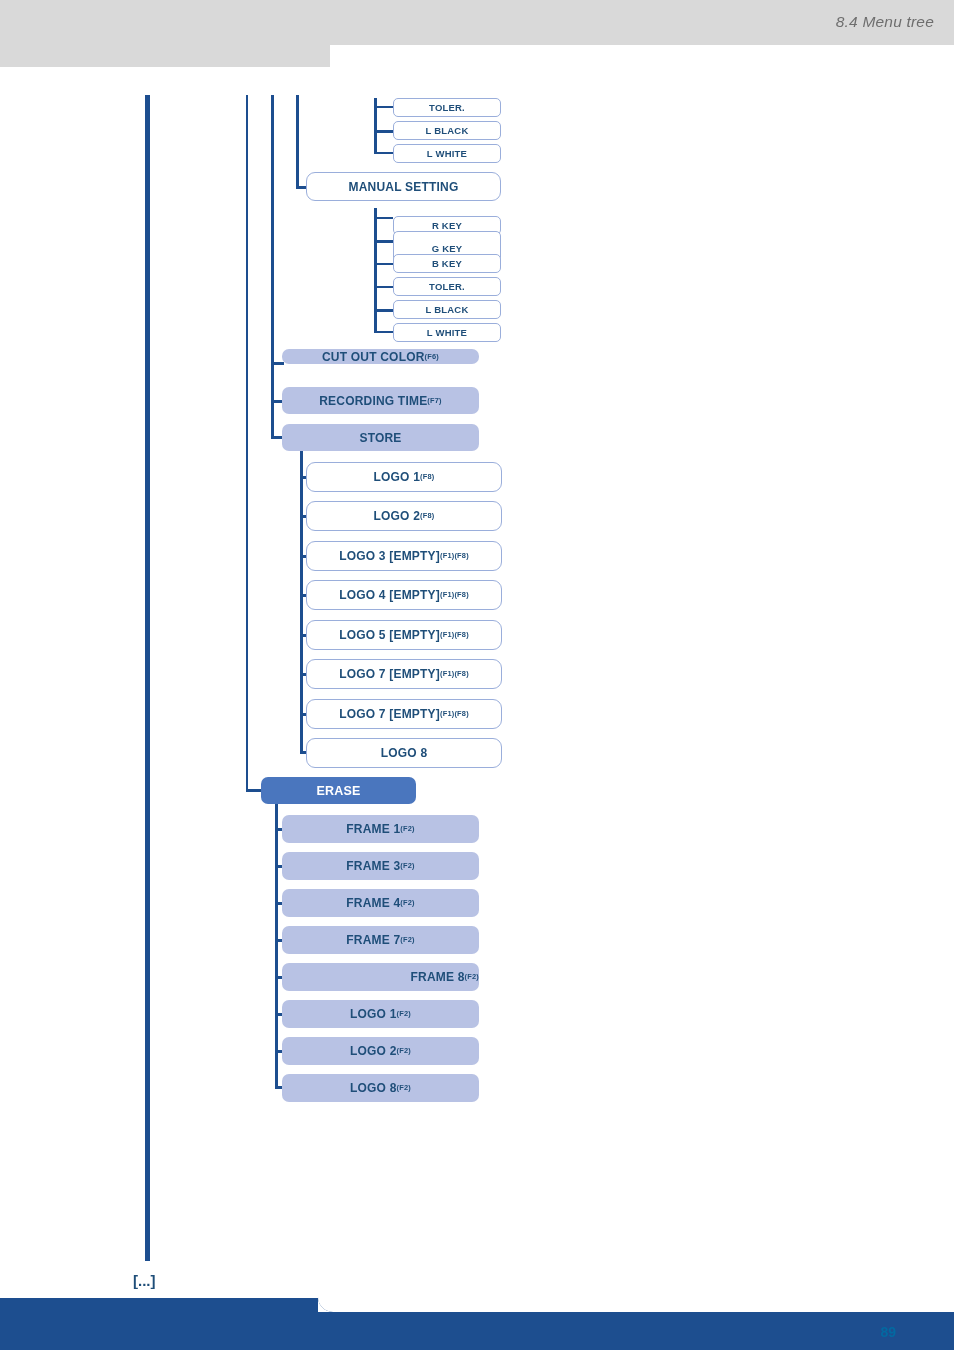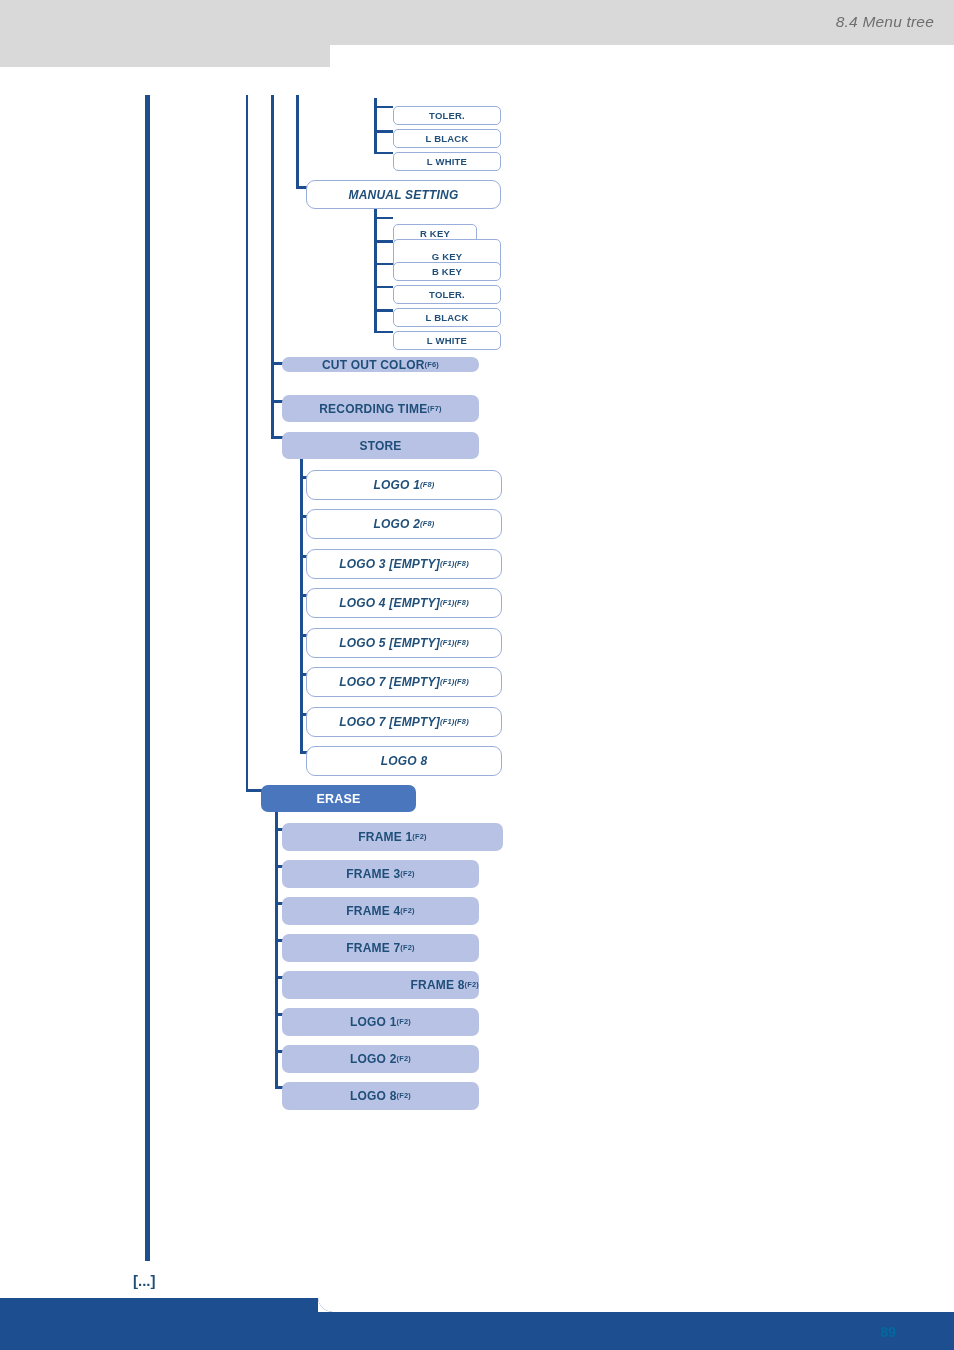--- a/index.html
+++ b/index.html
@@ -48,32 +48,30 @@
   #diagram{position:absolute;left:0;top:0;width:954px;height:1350px;}
 
   .vline,.hline{position:absolute;background:#1d4e8f;}
 
   
   .node{
     position:absolute;box-sizing:border-box;display:flex;
     align-items:center;justify-content:center;
     color:#1f4e79;font-weight:bold;white-space:nowrap;
     letter-spacing:.2px;
-    margin-top:8px;
   }
   .node .sup{font-size:.62em;vertical-align:super;font-weight:bold;line-height:0;}
 
   .n-leaf{            
     background:#ffffff;border:1px solid #9aaedb;border-radius:5px;
     font-size:9.5px;
   }
   .n-white{           
     background:#ffffff;border:1px solid #9aaedb;border-radius:9px;
     font-size:12px;
-    font-style:italic;
   }
   .n-fill{            
     background:#b8c2e4;border:none;border-radius:7px;font-size:12px;
   }
   .n-accent{          
     background:#4a76be;border:none;border-radius:7px;font-size:12.5px;color:#ffffff;
   }
   .ellipsis{
     position:absolute;color:#1f4e79;font-weight:bold;font-size:15px;
   }
@@ -130,21 +128,21 @@
     </div>
     <div class="node n-leaf" style="left: 393px; top: 121px; width: 108px; height: 19px;">
       <span>L BLACK</span>
     </div>
     <div class="node n-leaf" style="left: 393px; top: 144px; width: 108px; height: 19px;">
       <span>L WHITE</span>
     </div>
     <div class="node n-white" style="left: 306px; top: 172px; width: 195px; height: 29px;">
       <span>MANUAL SETTING</span>
     </div>
-    <div class="node n-leaf" style="left: 393px; top: 216px; width: 84px; height: 19px;">
+    <div class="node n-leaf" style="left: 393px; top: 216px; width: 108px; height: 19px;">
       <span>R KEY</span>
     </div>
     <div class="node n-leaf" style="left: 393px; top: 231px; width: 108px; height: 35px;">
       <span>G KEY</span>
     </div>
     <div class="node n-leaf" style="left: 393px; top: 254px; width: 108px; height: 19px;">
       <span>B KEY</span>
     </div>
     <div class="node n-leaf" style="left: 393px; top: 277px; width: 108px; height: 19px;">
       <span>TOLER.</span>
@@ -193,21 +191,21 @@
     <div class="node n-white" style="left: 306px; top: 699px; width: 196px; height: 30px;">
       <span>LOGO 7 [EMPTY]</span>
       <span class="sup">(F1)(F8)</span>
     </div>
     <div class="node n-white" style="left: 306px; top: 738px; width: 196px; height: 30px;">
       <span>LOGO 8</span>
     </div>
     <div class="node n-accent" style="left: 261px; top: 777px; width: 155px; height: 27px;">
       <span>ERASE</span>
     </div>
-    <div class="node n-fill" style="left: 282px; top: 815px; width: 221px; height: 28px;">
+    <div class="node n-fill" style="left: 282px; top: 815px; width: 197px; height: 28px;">
       <span>FRAME 1</span>
       <span class="sup">(F2)</span>
     </div>
     <div class="node n-fill" style="left: 282px; top: 852px; width: 197px; height: 28px;">
       <span>FRAME 3</span>
       <span class="sup">(F2)</span>
     </div>
     <div class="node n-fill" style="left: 282px; top: 889px; width: 197px; height: 28px;">
       <span>FRAME 4</span>
       <span class="sup">(F2)</span>

